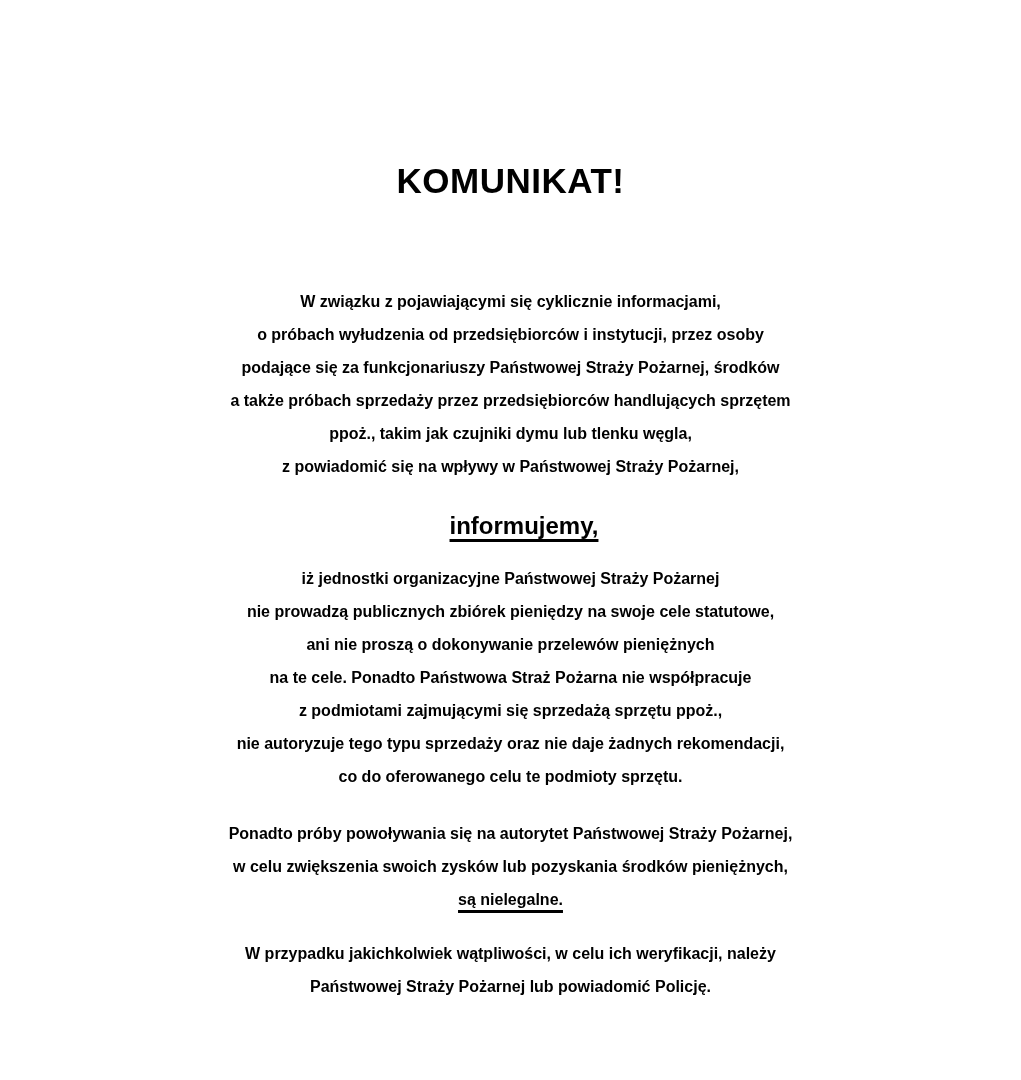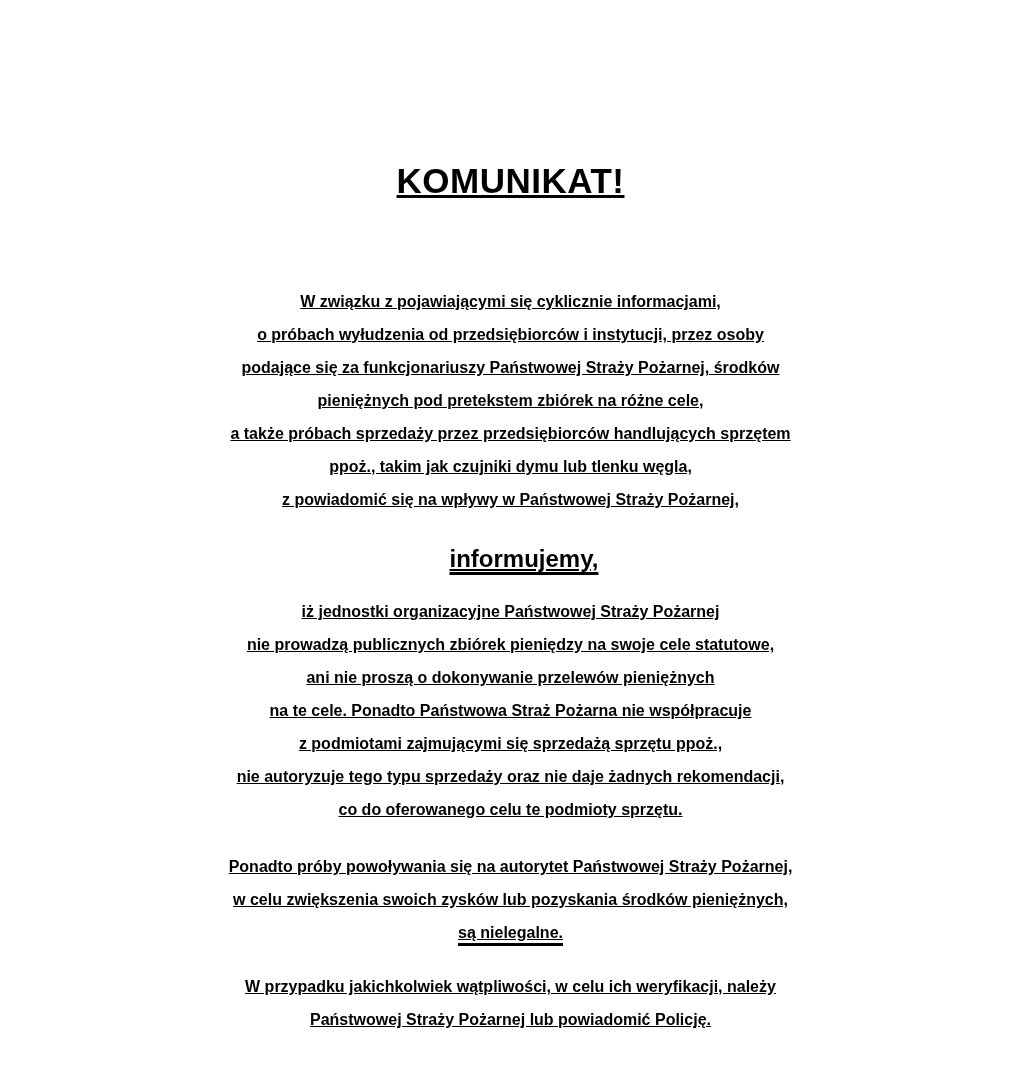--- a/index.html
+++ b/index.html
@@ -12,21 +12,20 @@
     background: #ffffff;
     color: #000000;
     font-family: "Liberation Sans", sans-serif;
     font-weight: bold;
     overflow: hidden;
   }
   .page {
     width: 1021px;
     height: 828px;
     text-align: center;
-    text-decoration: underline;
   }
   .title {
     margin: 0;
     padding-top: 161px;
     font-size: 35px;
     line-height: 40px;
     letter-spacing: 0.5px;
     font-weight: bold;
   }
   .para {
@@ -52,21 +51,20 @@
 <body>
 
 <div class="page">
 
   <h1 class="title">KOMUNIKAT!</h1>
 
   <div class="para para-intro">
     <div class="line">W związku z pojawiającymi się cyklicznie informacjami,</div>
     <div class="line">o próbach wyłudzenia od przedsiębiorców i instytucji, przez osoby</div>
     <div class="line">podające się za funkcjonariuszy Państwowej Straży Pożarnej, środków</div>
-    <div class="line">pieniężnych pod pretekstem zbiórek na różne cele,</div>
     <div class="line">a także próbach sprzedaży przez przedsiębiorców handlujących sprzętem</div>
     <div class="line">ppoż., takim jak czujniki dymu lub tlenku węgla,</div>
     <div class="line">z powiadomić się na wpływy w Państwowej Straży Pożarnej,</div>
   </div>
 
   <div class="emph-block">
     <span class="u">informujemy,</span>
   </div>
 
   <div class="para para-statement">

